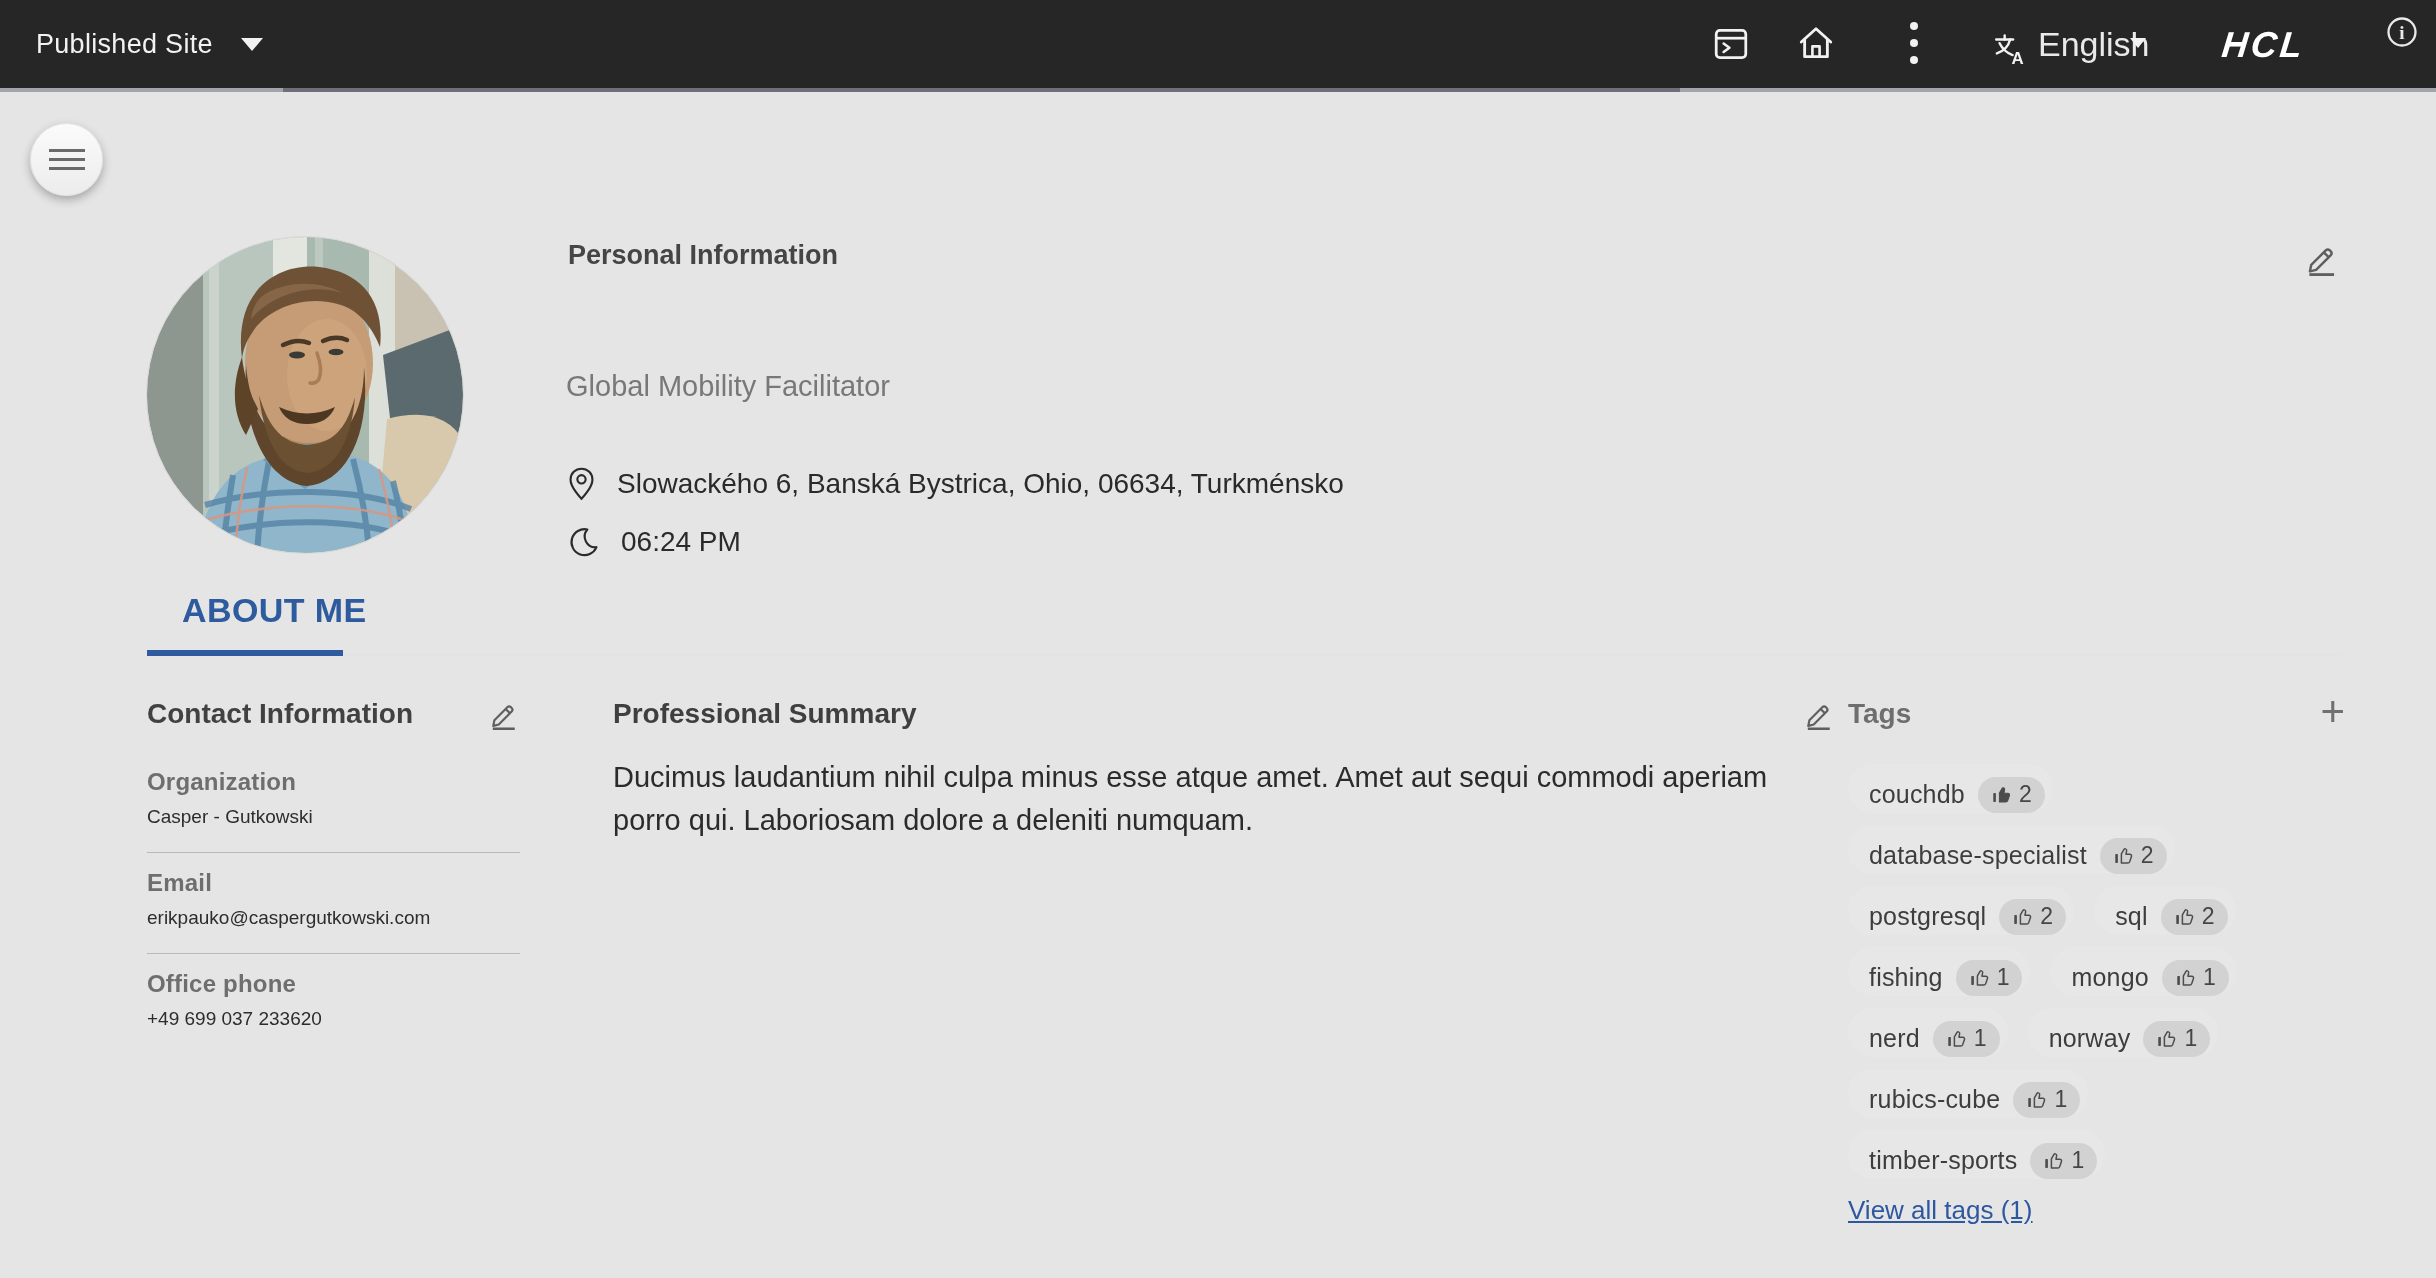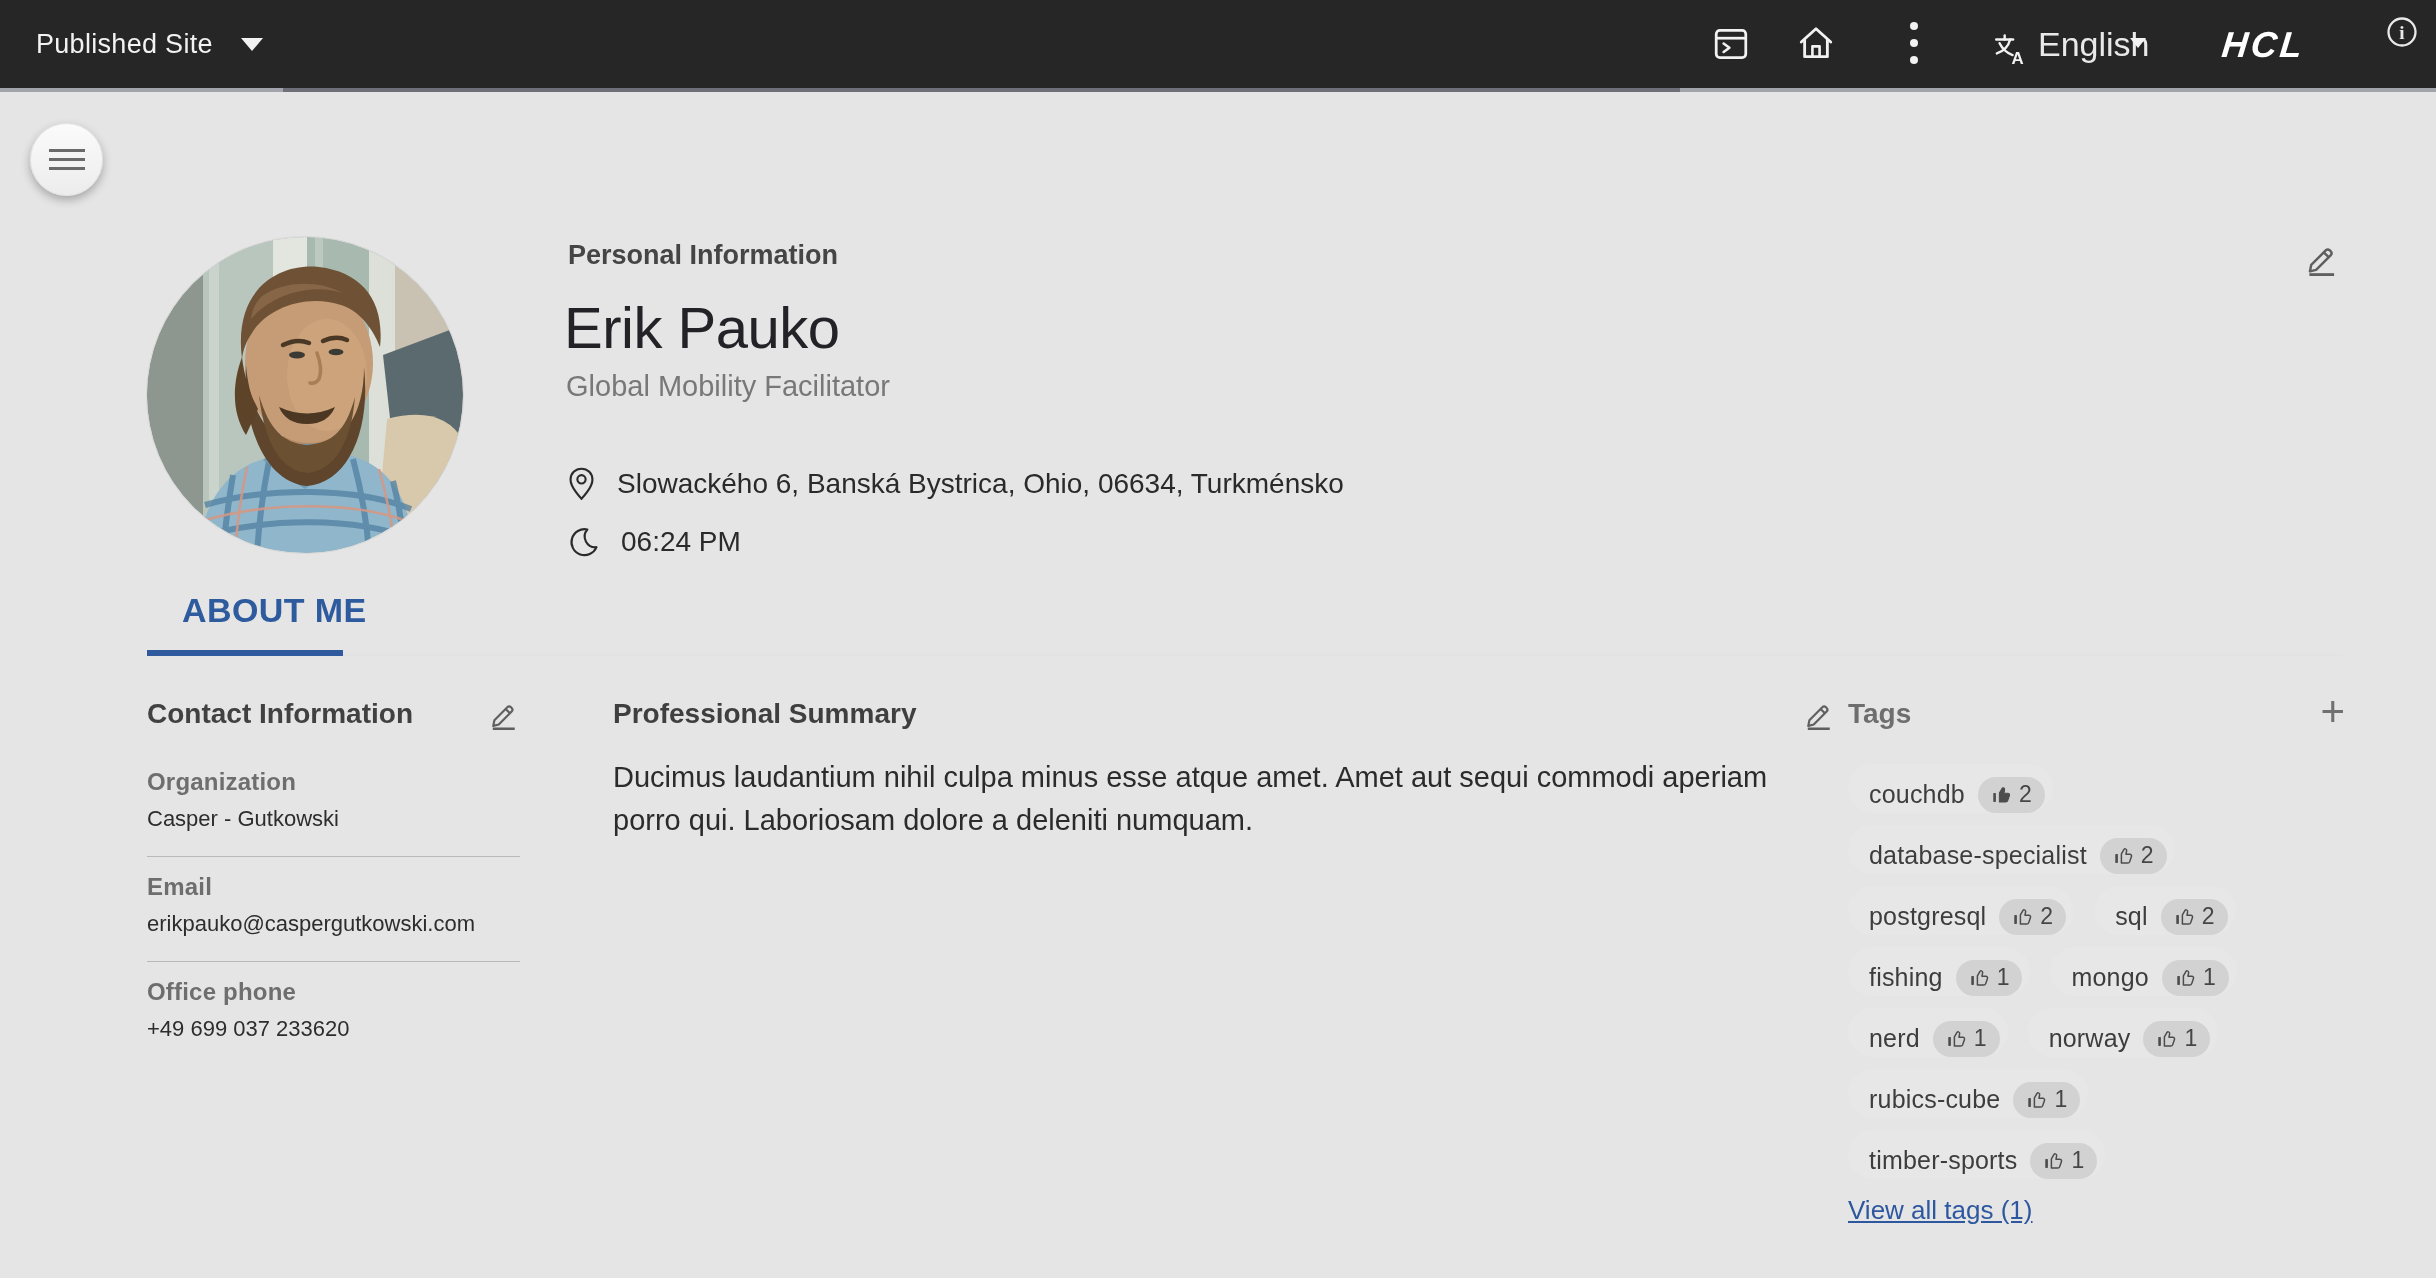--- a/index.html
+++ b/index.html
@@ -52,21 +52,21 @@
   
   .col-head { display:flex; align-items:flex-start; justify-content:space-between; }
   .col-head .h { font-size:28px; font-weight:700; }
 
   .contact { position:absolute; left:147px; top:698px; width:373px; }
   .contact .h { color:#414141; }
   .contact-fields { margin-top:22px; }
   .cfield { padding:16px 0 24px; border-bottom:1px solid #b9b9b9; }
   .cfield:last-child { border-bottom:none; }
   .cfield .flabel { font-size:24px; font-weight:700; color:#6e6e6e; letter-spacing:.2px; }
-  .cfield .fvalue { margin-top:10px; font-size:22px; color:#2d2d2d; }
+  .cfield .fvalue { margin-top:10px; font-size:19px; color:#2d2d2d; }
 
   .summary { position:absolute; left:568px; top:698px; width:1222px;margin-left:45px; }
   .summary .h { color:#3f3f3f; }
   .summary-text { margin-top:26px; font-size:29px; line-height:43px; color:#2b2b2b; }
 
   .tagscol { position:absolute; left:1848px; top:698px; width:497px; }
   .tagscol .h { color:#6e6e6e; }
   .add-tag { background:none; border:none; font-size:42px; font-weight:300; color:#707070; line-height:28px; cursor:pointer; }
   .tag-list { margin-top:34px; display:flex; flex-wrap:wrap; gap:12px 20px; }
   .tag-pill { display:inline-flex; align-items:center; height:49px; border-radius:25px; background:#e7e7e7;
@@ -203,21 +203,20 @@
           <path d="M176 104 q13 -6 24 -1" fill="none" stroke="#4a3826" stroke-width="4.5" stroke-linecap="round"></path>
           <ellipse cx="150" cy="118" rx="8" ry="3.4" fill="#3c3a35"></ellipse>
           <ellipse cx="189" cy="115" rx="7.5" ry="3.2" fill="#3c3a35"></ellipse>
           <path d="M170 116 q6 16 2 26 q-3 5 -9 4" fill="none" stroke="#a97e57" stroke-width="3.5" stroke-linecap="round"></path>
         </g>
       </g>
     </svg>
   </div>
 
   <div class="section-title">Personal Information</div>
-  <h1 class="person-name">Erik Pauko</h1>
   <h2 class="person-job">Global Mobility Facilitator</h2>
 
   <div class="meta-row addr">
     <svg width="27" height="34" viewBox="0 0 24 32">
       <path d="M12 1.6 C6.2 1.6 1.7 6.1 1.7 11.9 c0 7.5 10.3 18 10.3 18 s10.3 -10.5 10.3 -18 C22.3 6.1 17.8 1.6 12 1.6 Z" fill="none" stroke="#2a2a2a" stroke-width="2"></path>
       <circle cx="12" cy="11.6" r="3.9" fill="none" stroke="#2a2a2a" stroke-width="2"></circle>
     </svg>
     <span>Slowackého 6, Banská Bystrica, Ohio, 06634, Turkménsko</span>
   </div>
 

